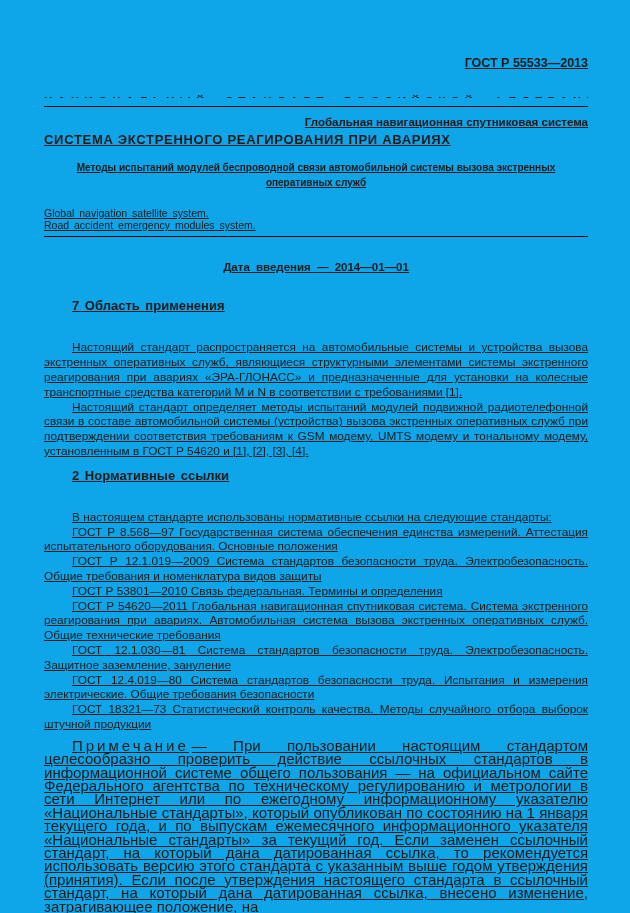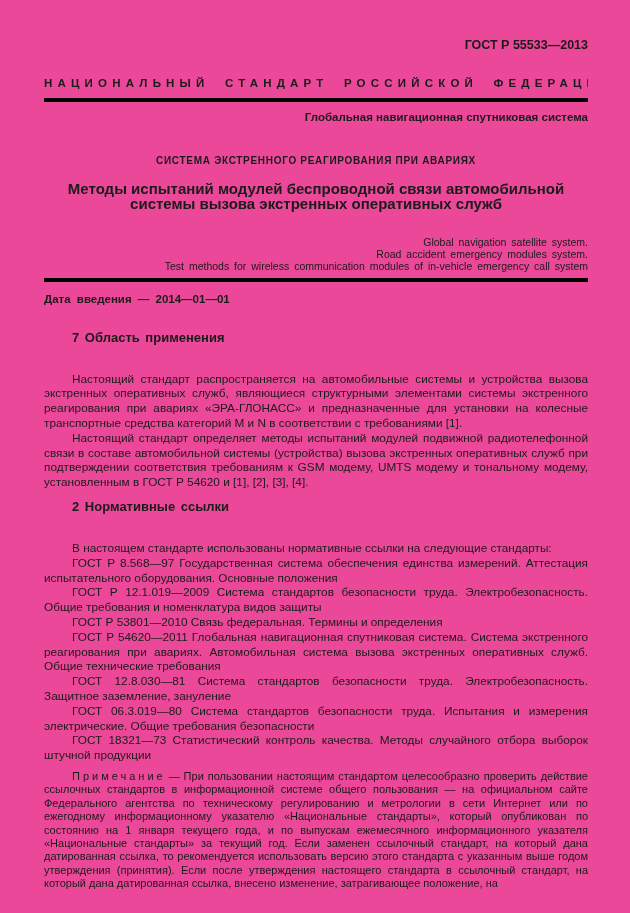--- a/index.html
+++ b/index.html
@@ -1,28 +1,29 @@
 <!DOCTYPE html>
 <html><head>
 <meta charset="utf-8">
 <style>
   html, body { margin: 0; padding: 0; background: #e8e8e8; }
   .page {
     position: relative;
     width: 630px;
     height: 913px;
     margin: 0 auto;
-    background: #ec4899;
+    background: #0ea5e9;
     color: #1b1b1b;
     font-family: "Liberation Sans", sans-serif;
     overflow: hidden;
     box-sizing: border-box;
-    padding: 38px 42px 0 44px;
+    padding: 56px 42px 0 44px;
     display: flex;
     flex-direction: column;
+    text-decoration: underline;
   }
   .doc-number {
     text-align: right;
     font-weight: bold;
     font-size: 12.5px;
     line-height: 14px;
   }
   .nat-standard {
     margin-top: 24px;
     font-weight: bold;
@@ -37,46 +38,45 @@
   }
   .rule-thick { height: 4px; background: #000; margin-top: 8px; }
   .group-title {
     margin-top: 9px;
     text-align: right;
     font-weight: bold;
     font-size: 11.5px;
     line-height: 13px;
   }
   .main-title {
-    margin-top: 30px;
-    text-align: center;
+    margin-top: 4px;
     font-weight: bold;
-    font-size: 10px;
+    font-size: 13px;
     letter-spacing: 0.7px;
     line-height: 14px;
   }
   .subtitle {
-    margin: 13px auto 16px;
+    margin: 13px auto 8px;
     max-width: 500px;
     text-align: center;
     font-weight: bold;
-    font-size: 15px;
+    font-size: 10px;
     line-height: 15px;
   }
   .title-en {
     margin-top: 9px;
-    text-align: right;
+    text-align: left;
     font-size: 10.5px;
     line-height: 12.2px;
     word-spacing: 2px;
   }
   .rule-thick2 { height: 4px; background: #000; margin-top: 5px; }
   .intro-date {
-    margin-top: 11px;
-    text-align: left;
+    margin-top: 24px;
+    text-align: center;
     font-weight: bold;
     font-size: 11.5px;
     line-height: 13px;
     word-spacing: 3px;
   }
   .section-heading {
     margin: 24px 0 0 28px;
     font-weight: bold;
     font-size: 13px;
     line-height: 16px;
@@ -86,21 +86,21 @@
     margin: 0;
     font-size: 11.8px;
     line-height: 14.8px;
     text-align: justify;
     text-indent: 28px;
   }
   .first-after-heading { margin-top: 26px; }
   .sec2-heading { margin-top: 9px; }
   .note {
     margin: 7px 0 0 0;
-    font-size: 11px;
+    font-size: 15px;
     line-height: 13.4px;
     text-align: justify;
     text-indent: 28px;
   }
   .note-label { letter-spacing: 3px; margin-right: 3px; }
   .footer { margin-top: auto; padding-bottom: 58px; }
   .footer-rule { height: 2px; background: #000; }
   .edition {
     margin-top: 8px;
     font-weight: bold;
@@ -128,37 +128,36 @@
 
   <div class="group-title">Глобальная навигационная спутниковая система</div>
 
   <div class="main-title">СИСТЕМА ЭКСТРЕННОГО РЕАГИРОВАНИЯ ПРИ АВАРИЯХ</div>
 
   <div class="subtitle">Методы испытаний модулей беспроводной связи автомобильной системы вызова экстренных оперативных служб</div>
 
   <div class="title-en">
     <div>Global navigation satellite system.</div>
     <div>Road accident emergency modules system.</div>
-    <div>Test methods for wireless communication modules of in-vehicle emergency call system</div>
   </div>
 
   <div class="rule-thick2"></div>
 
   <div class="intro-date">Дата введения — 2014—01—01</div>
 
   <div class="section-heading">7 Область применения</div>
   <p class="body-text first-after-heading">Настоящий стандарт распространяется на автомобильные системы и устройства вызова экстренных оперативных служб, являющиеся структурными элементами системы экстренного реагирования при авариях «ЭРА-ГЛОНАСС» и предназначенные для установки на колесные транспортные средства категорий М и N в соответствии с требованиями [1].</p>
   <p class="body-text">Настоящий стандарт определяет методы испытаний модулей подвижной радиотелефонной связи в составе автомобильной системы (устройства) вызова экстренных оперативных служб при подтверждении соответствия требованиям к GSM модему, UMTS модему и тональному модему, установленным в ГОСТ Р 54620 и [1], [2], [3], [4].</p>
 
   <div class="section-heading sec2-heading">2 Нормативные ссылки</div>
   <p class="body-text first-after-heading">В настоящем стандарте использованы нормативные ссылки на следующие стандарты:</p>
   <p class="body-text">ГОСТ Р 8.568—97 Государственная система обеспечения единства измерений. Аттестация испытательного оборудования. Основные положения</p>
   <p class="body-text">ГОСТ Р 12.1.019—2009 Система стандартов безопасности труда. Электробезопасность. Общие требования и номенклатура видов защиты</p>
   <p class="body-text">ГОСТ Р 53801—2010 Связь федеральная. Термины и определения</p>
   <p class="body-text">ГОСТ Р 54620—2011 Глобальная навигационная спутниковая система. Система экстренного реагирования при авариях. Автомобильная система вызова экстренных оперативных служб. Общие технические требования</p>
-  <p class="body-text">ГОСТ 12.8.030—81 Система стандартов безопасности труда. Электробезопасность. Защитное заземление, зануление</p>
-  <p class="body-text">ГОСТ 06.3.019—80 Система стандартов безопасности труда. Испытания и измерения электрические. Общие требования безопасности</p>
+  <p class="body-text">ГОСТ 12.1.030—81 Система стандартов безопасности труда. Электробезопасность. Защитное заземление, зануление</p>
+  <p class="body-text">ГОСТ 12.4.019—80 Система стандартов безопасности труда. Испытания и измерения электрические. Общие требования безопасности</p>
   <p class="body-text">ГОСТ 18321—73 Статистический контроль качества. Методы случайного отбора выборок штучной продукции</p>
 
   <p class="note"><span class="note-label">Примечание</span><span>— При пользовании настоящим стандартом целесообразно проверить действие ссылочных стандартов в информационной системе общего пользования — на официальном сайте Федерального агентства по техническому регулированию и метрологии в сети Интернет или по ежегодному информационному указателю «Национальные стандарты», который опубликован по состоянию на 1 января текущего года, и по выпускам ежемесячного информационного указателя «Национальные стандарты» за текущий год. Если заменен ссылочный стандарт, на который дана датированная ссылка, то рекомендуется использовать версию этого стандарта с указанным выше годом утверждения (принятия). Если после утверждения настоящего стандарта в ссылочный стандарт, на который дана датированная ссылка, внесено изменение, затрагивающее положение, на</span></p>
 
 
 </div>
 
 </body></html>

